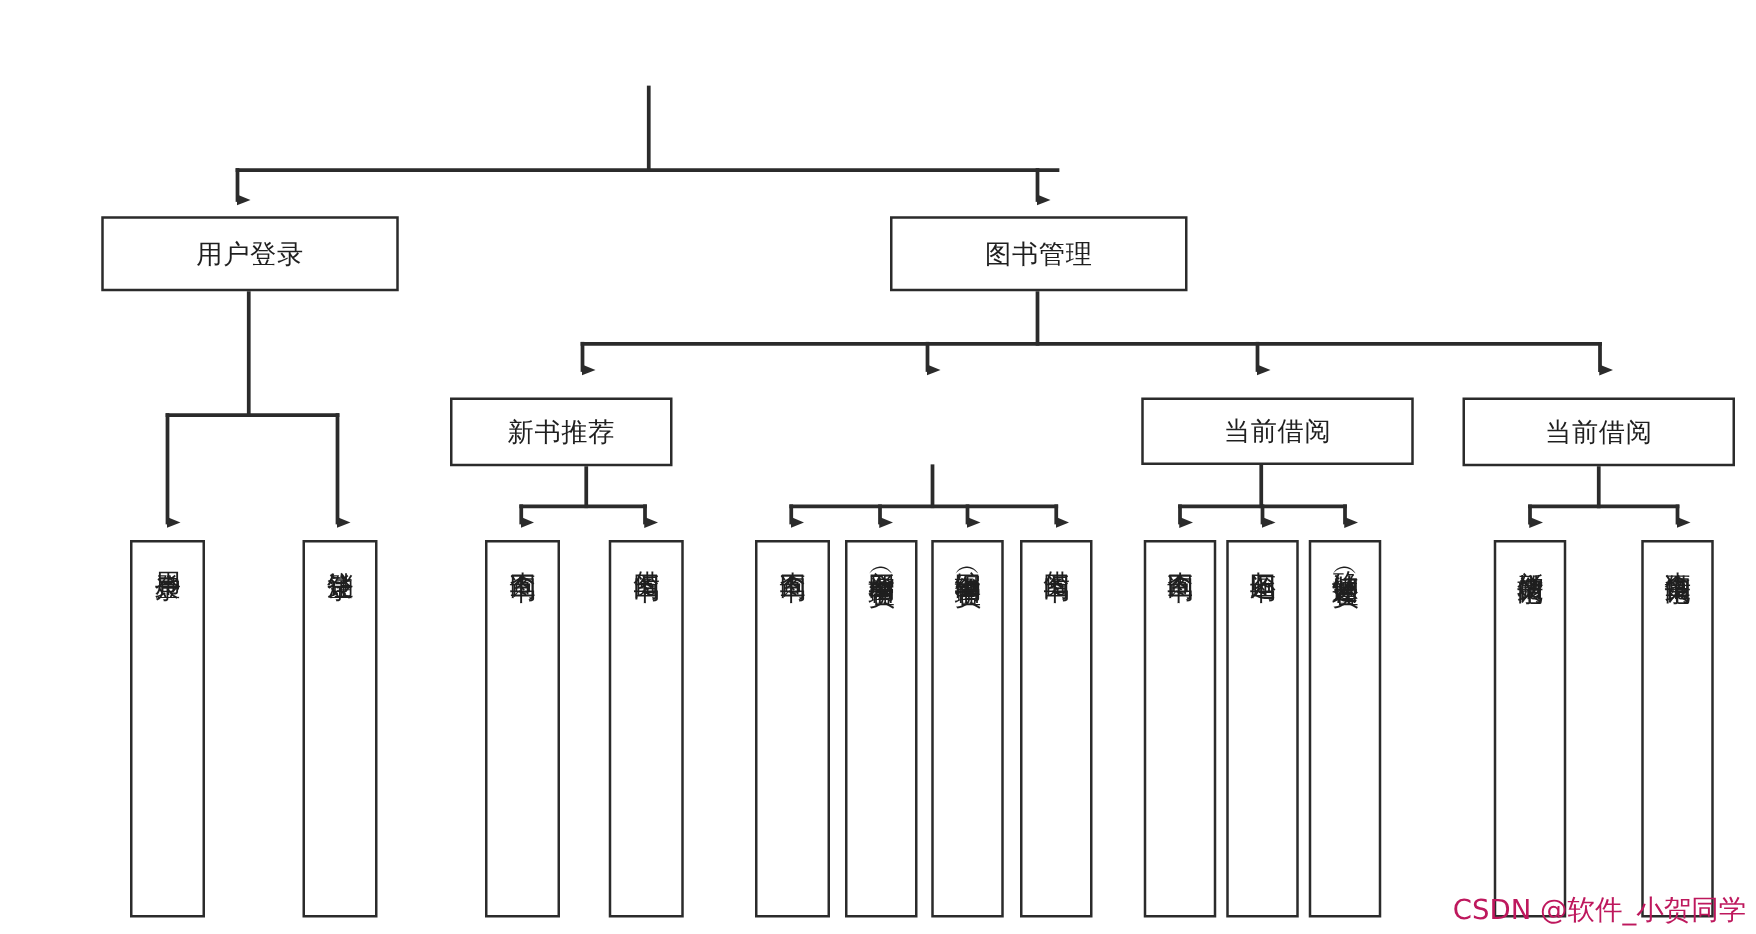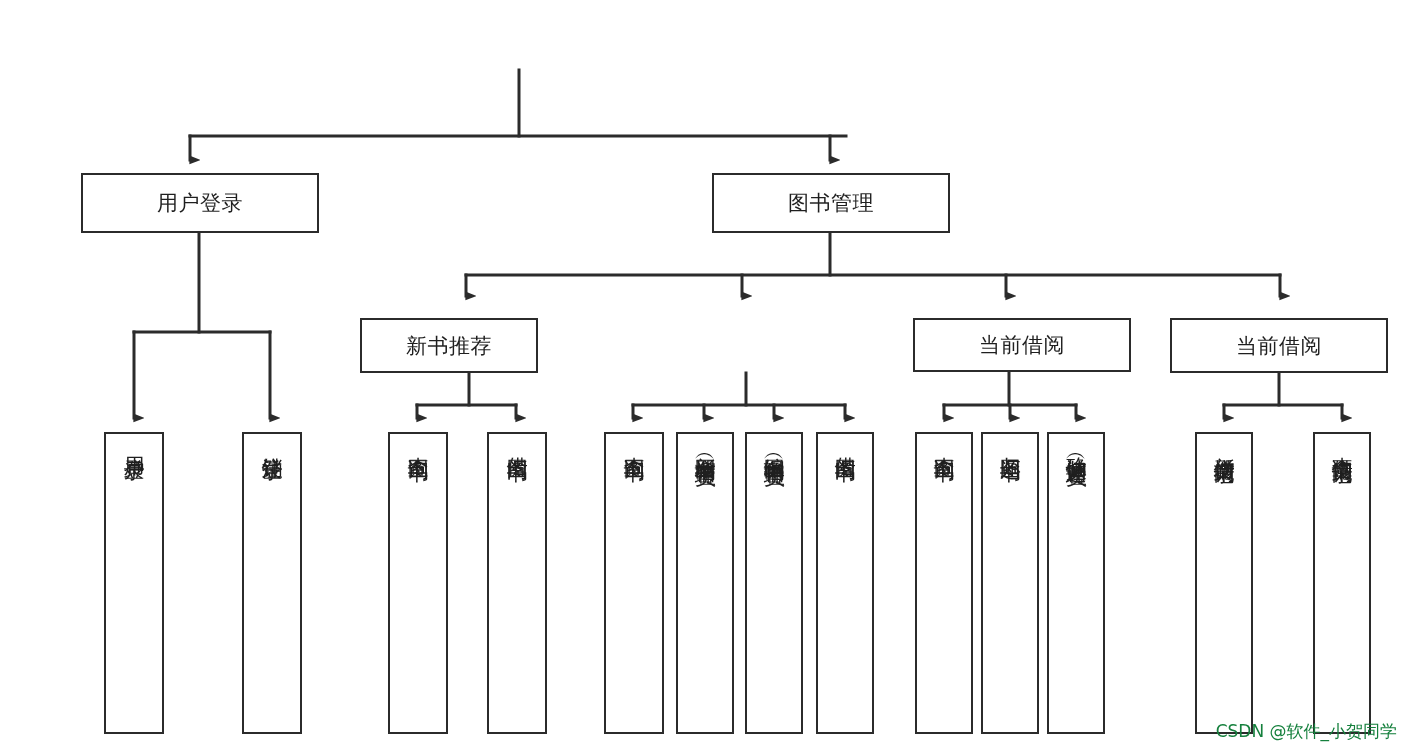--- a/index.html
+++ b/index.html
@@ -51,22 +51,22 @@
     font-size: 21px;
     line-height: 1.08;
     letter-spacing: 1.5px;
     white-space: nowrap;
     color: #1f1f1f;
   }
   .watermark {
     position: absolute;
     right: 8px;
     bottom: 4px;
-    font-size: 17px;
-    color: #15803d;
+    font-size: 22px;
+    color: #be185d;
     z-index: 3;
     white-space: nowrap;
     text-align: right;
   }
 </style>
 </head>
 <body>
 
 <div id="canvas">
 

